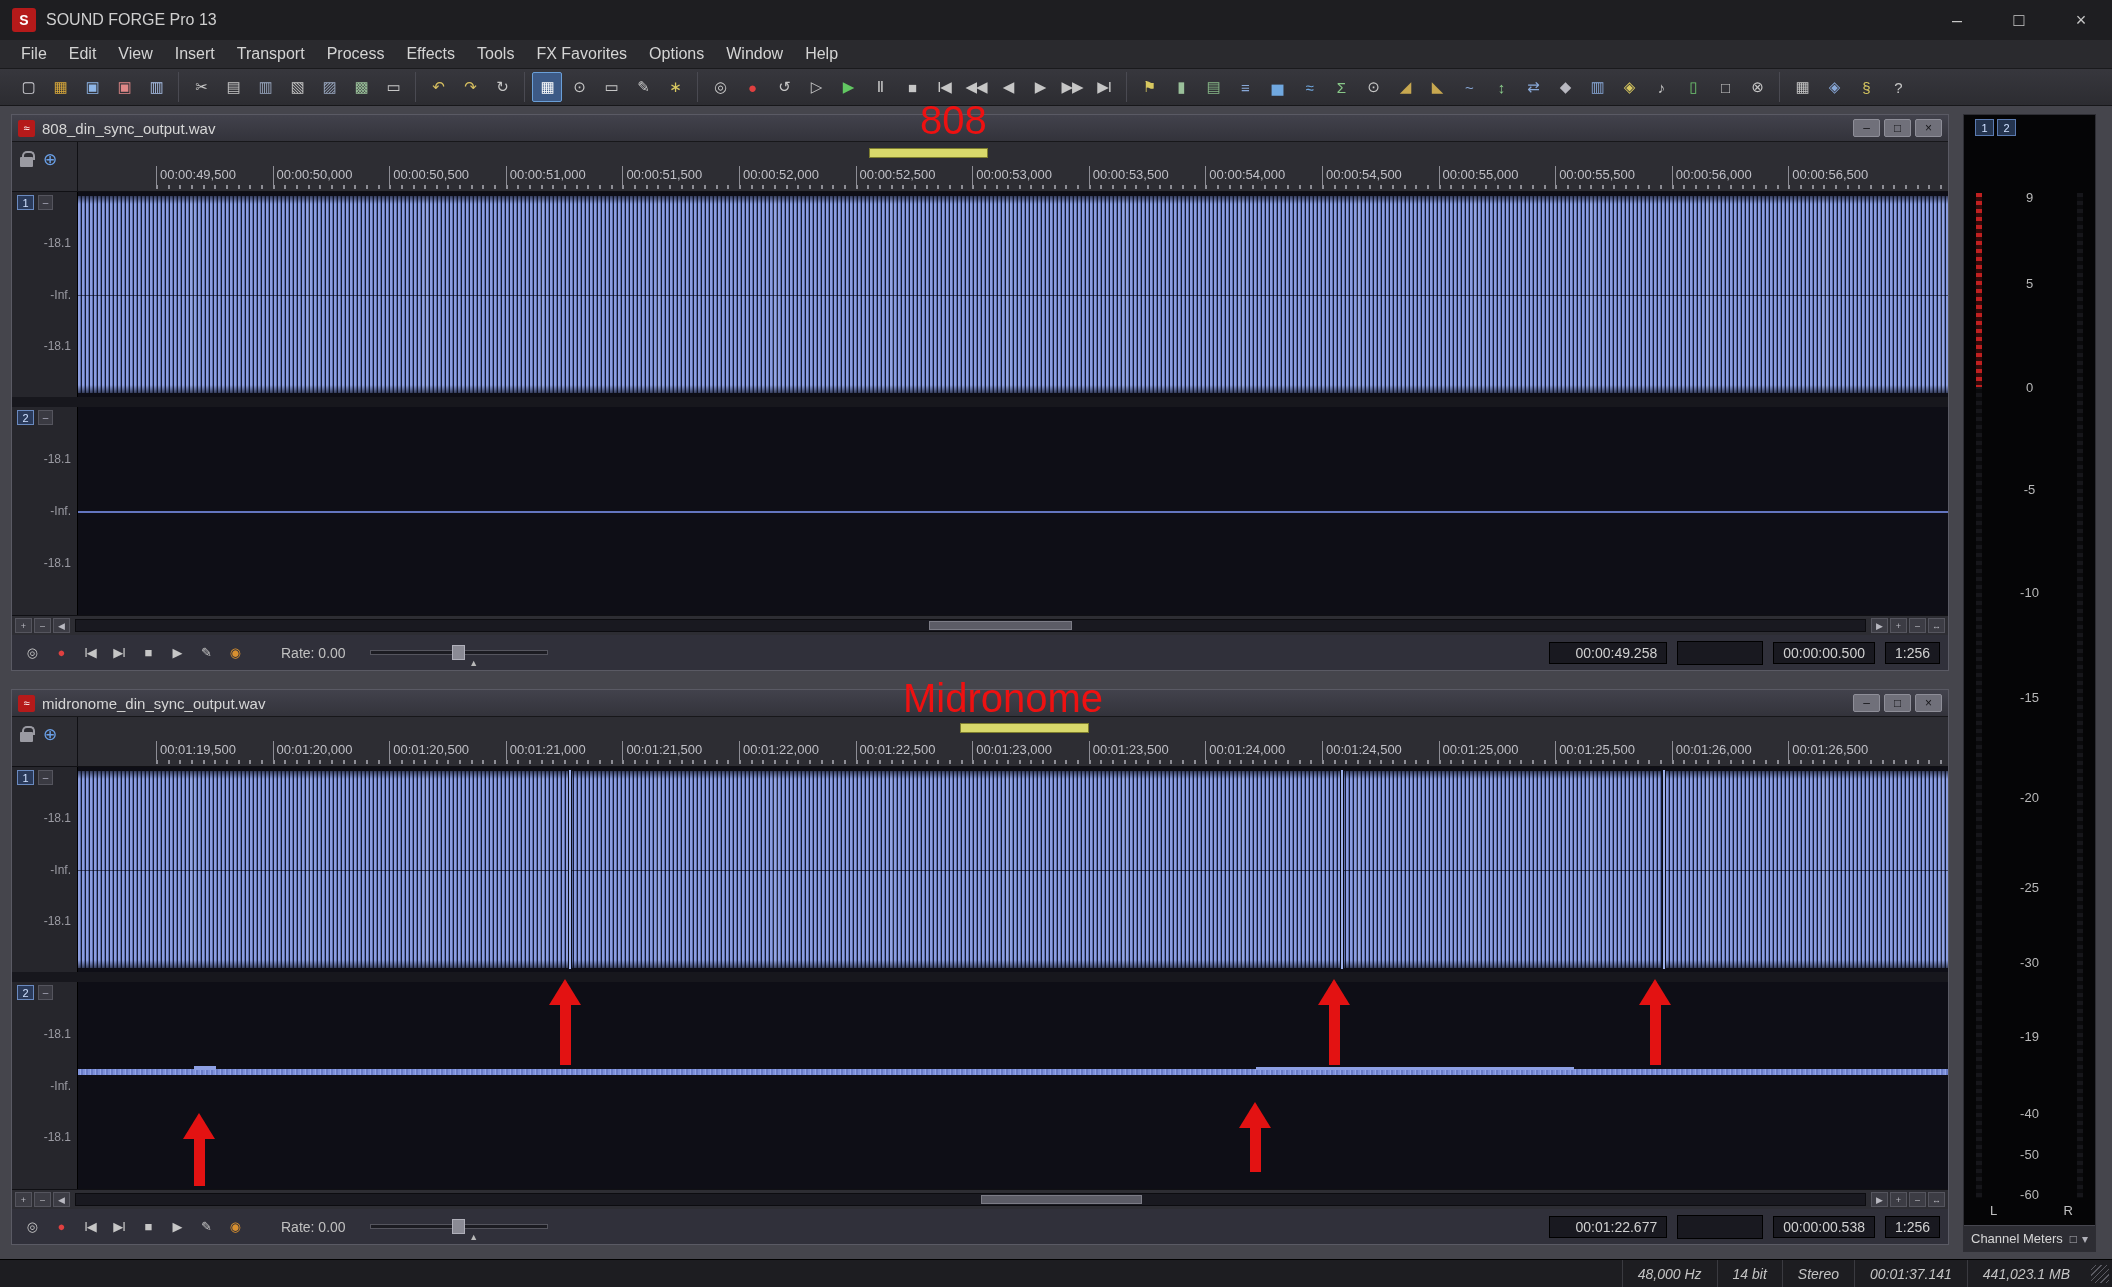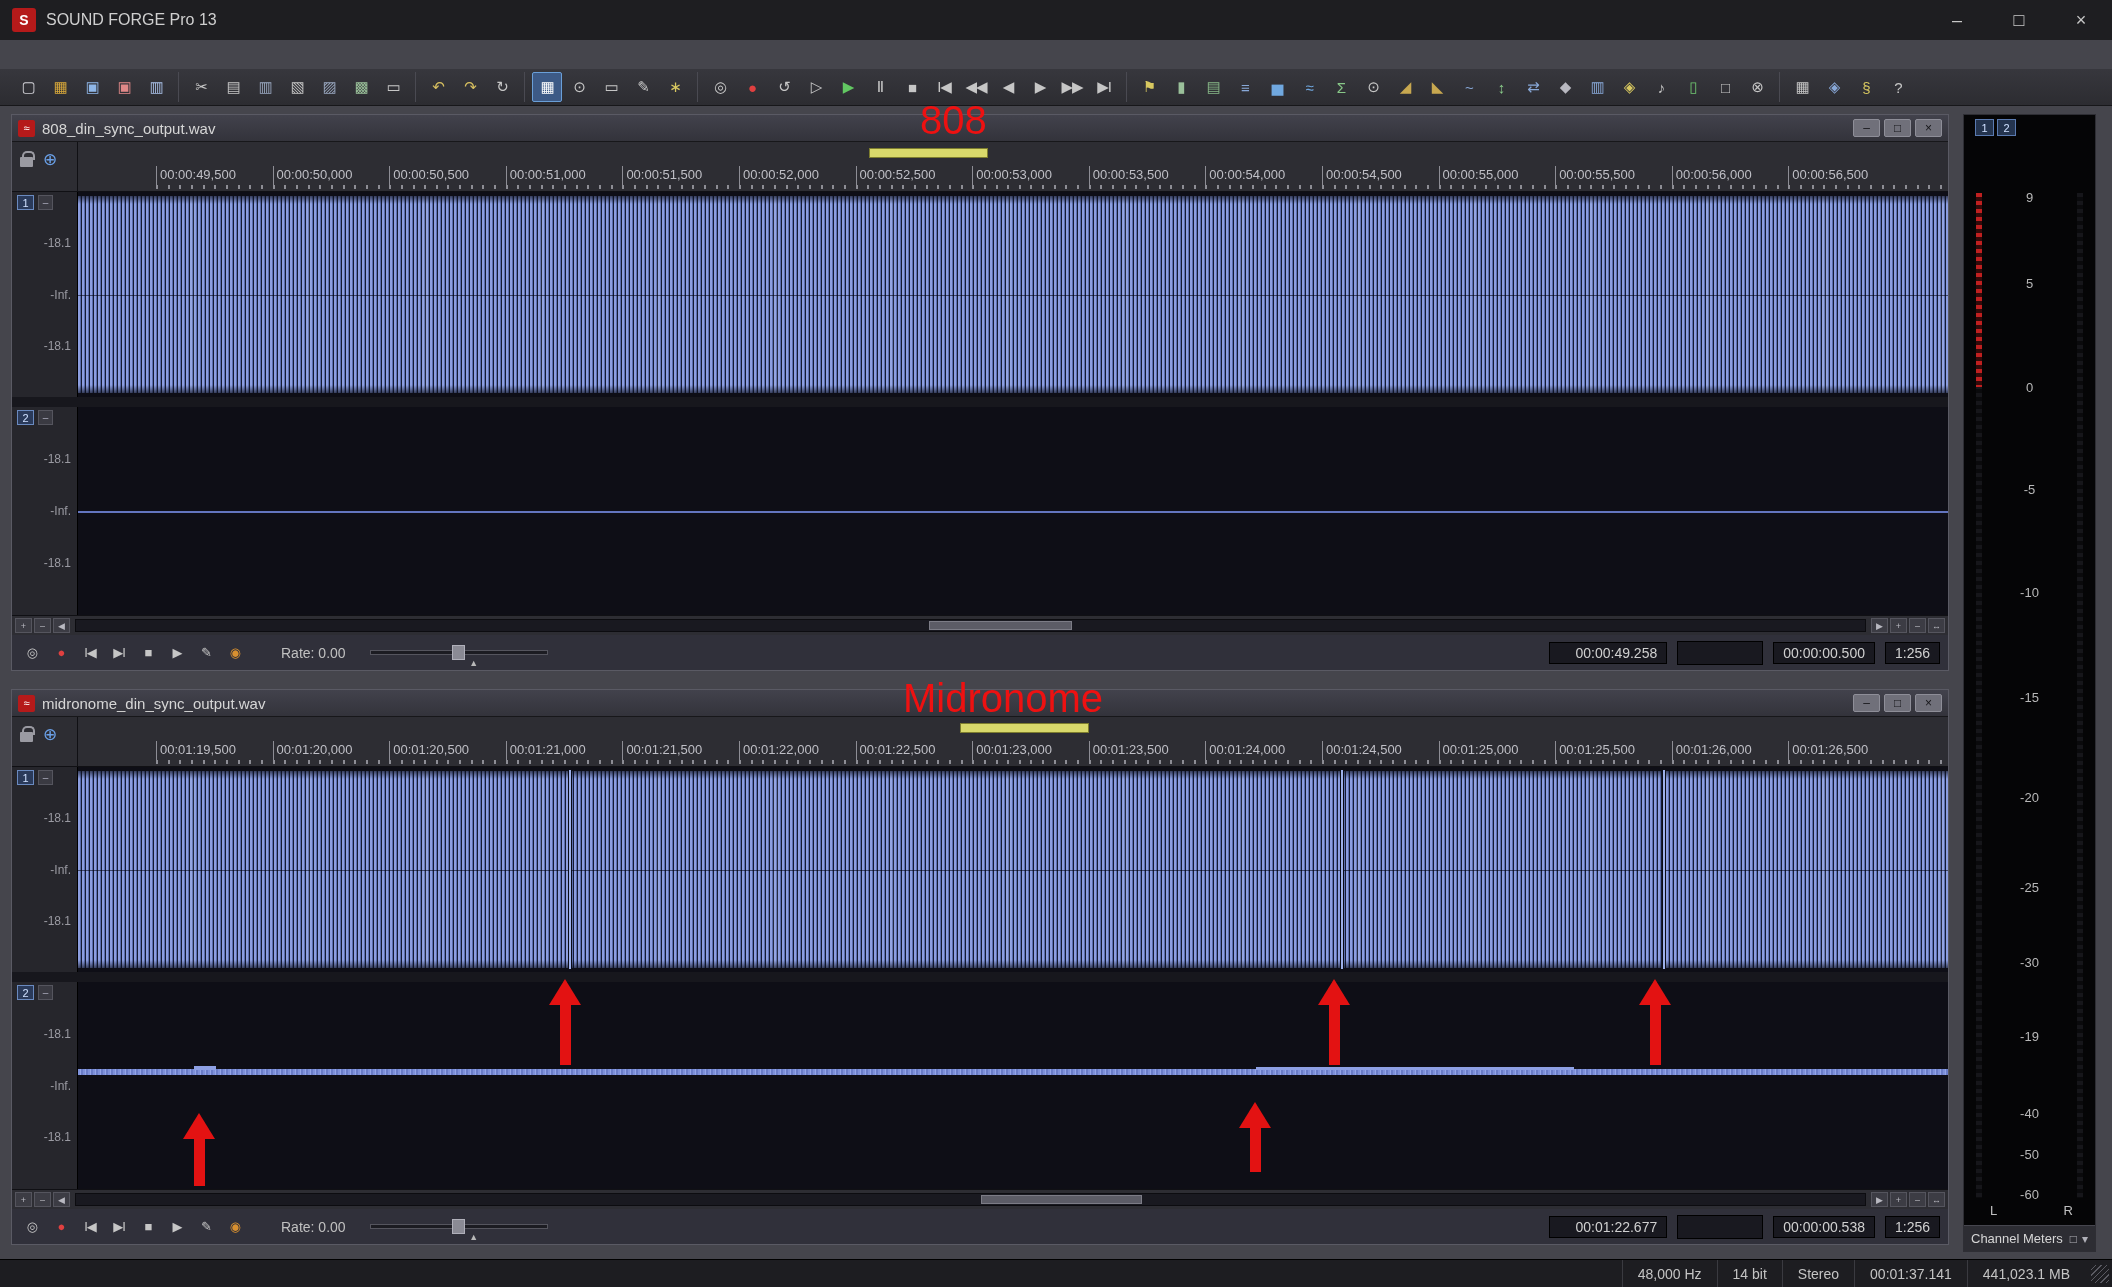--- a/index.html
+++ b/index.html
@@ -131,21 +131,21 @@
   .meter-scale span:nth-of-type(9){top:76.5%} .meter-scale span:nth-of-type(10){top:83.9%}
   .meter-scale span:nth-of-type(11){top:91.5%} .meter-scale span:nth-of-type(12){top:95.6%}
   .meter-scale span:nth-of-type(13){top:99.6%}
   .m-lr { position:absolute; top:1088px; left:0; right:0; display:flex; justify-content:space-between; padding:0 22px 0 26px; color:#c0c0c0; font-size:13px; }
   .meter-footer { position:absolute; bottom:0; left:0; right:0; height:26px; background:#2d2d33; border-top:1px solid #46464e;
                   color:#d6d6d6; font-size:13px; display:flex; align-items:center; padding:4px 7px; }
   .mf-icons { margin-left:auto; display:flex; gap:5px; color:#b0b0b8; font-size:12px; }
 
   
   .statusbar { position:absolute; bottom:0; left:0; right:0; height:28px; background:#1d1d21; border-top:1px solid #000;
-               display:flex; align-items:center; }
+               display:flex; align-items:center;font-style:italic; }
   .sb-left { flex:1; }
   .sb-cell { border-left:1px solid #3a3a40; padding:0 15px; font-size:14px; color:#c4c4c4; height:100%; display:flex; align-items:center; }
   .grip { width:18px; height:18px; margin:0 3px 0 6px;
           background:repeating-linear-gradient(135deg, transparent 0 3px, #5a5a62 3px 4px); }
 
   
   .ann-text { position:absolute; color:#ee1111; font-size:40px; z-index:60; white-space:nowrap; }
   #ann-top { left:920px; top:98px; }
   #ann-bottom { left:903px; top:676px; }
   .ann-arrow { position:absolute; width:36px; display:flex; flex-direction:column; align-items:center; z-index:60; }
@@ -165,20 +165,35 @@
   <div class="titlebar">
     <span class="app-icon">S</span>
     <span class="app-title">SOUND FORGE Pro 13</span>
     <span class="win-controls">
       <span class="win-btn">–</span>
       <span class="win-btn">□</span>
       <span class="win-btn">×</span>
     </span>
   </div>
 
+  <div class="menubar">
+
+  <span class="menu-item">File</span>
+      <span class="menu-item">Edit</span>
+      <span class="menu-item">View</span>
+      <span class="menu-item">Insert</span>
+      <span class="menu-item">Transport</span>
+      <span class="menu-item">Process</span>
+      <span class="menu-item">Effects</span>
+      <span class="menu-item">Tools</span>
+      <span class="menu-item">FX Favorites</span>
+      <span class="menu-item">Options</span>
+      <span class="menu-item">Window</span>
+      <span class="menu-item">Help</span>
+    </div>
 
   <div class="toolbar">
     <div class="tgroup">
 
     <span class="tbtn" style="color: rgb(208, 208, 214);">▢</span>
         <span class="tbtn" style="color: rgb(217, 169, 58);">▦</span>
         <span class="tbtn" style="color: rgb(143, 183, 232);">▣</span>
         <span class="tbtn" style="color: rgb(224, 136, 136);">▣</span>
         <span class="tbtn" style="color: rgb(169, 192, 232);">▥</span>
       </div>

